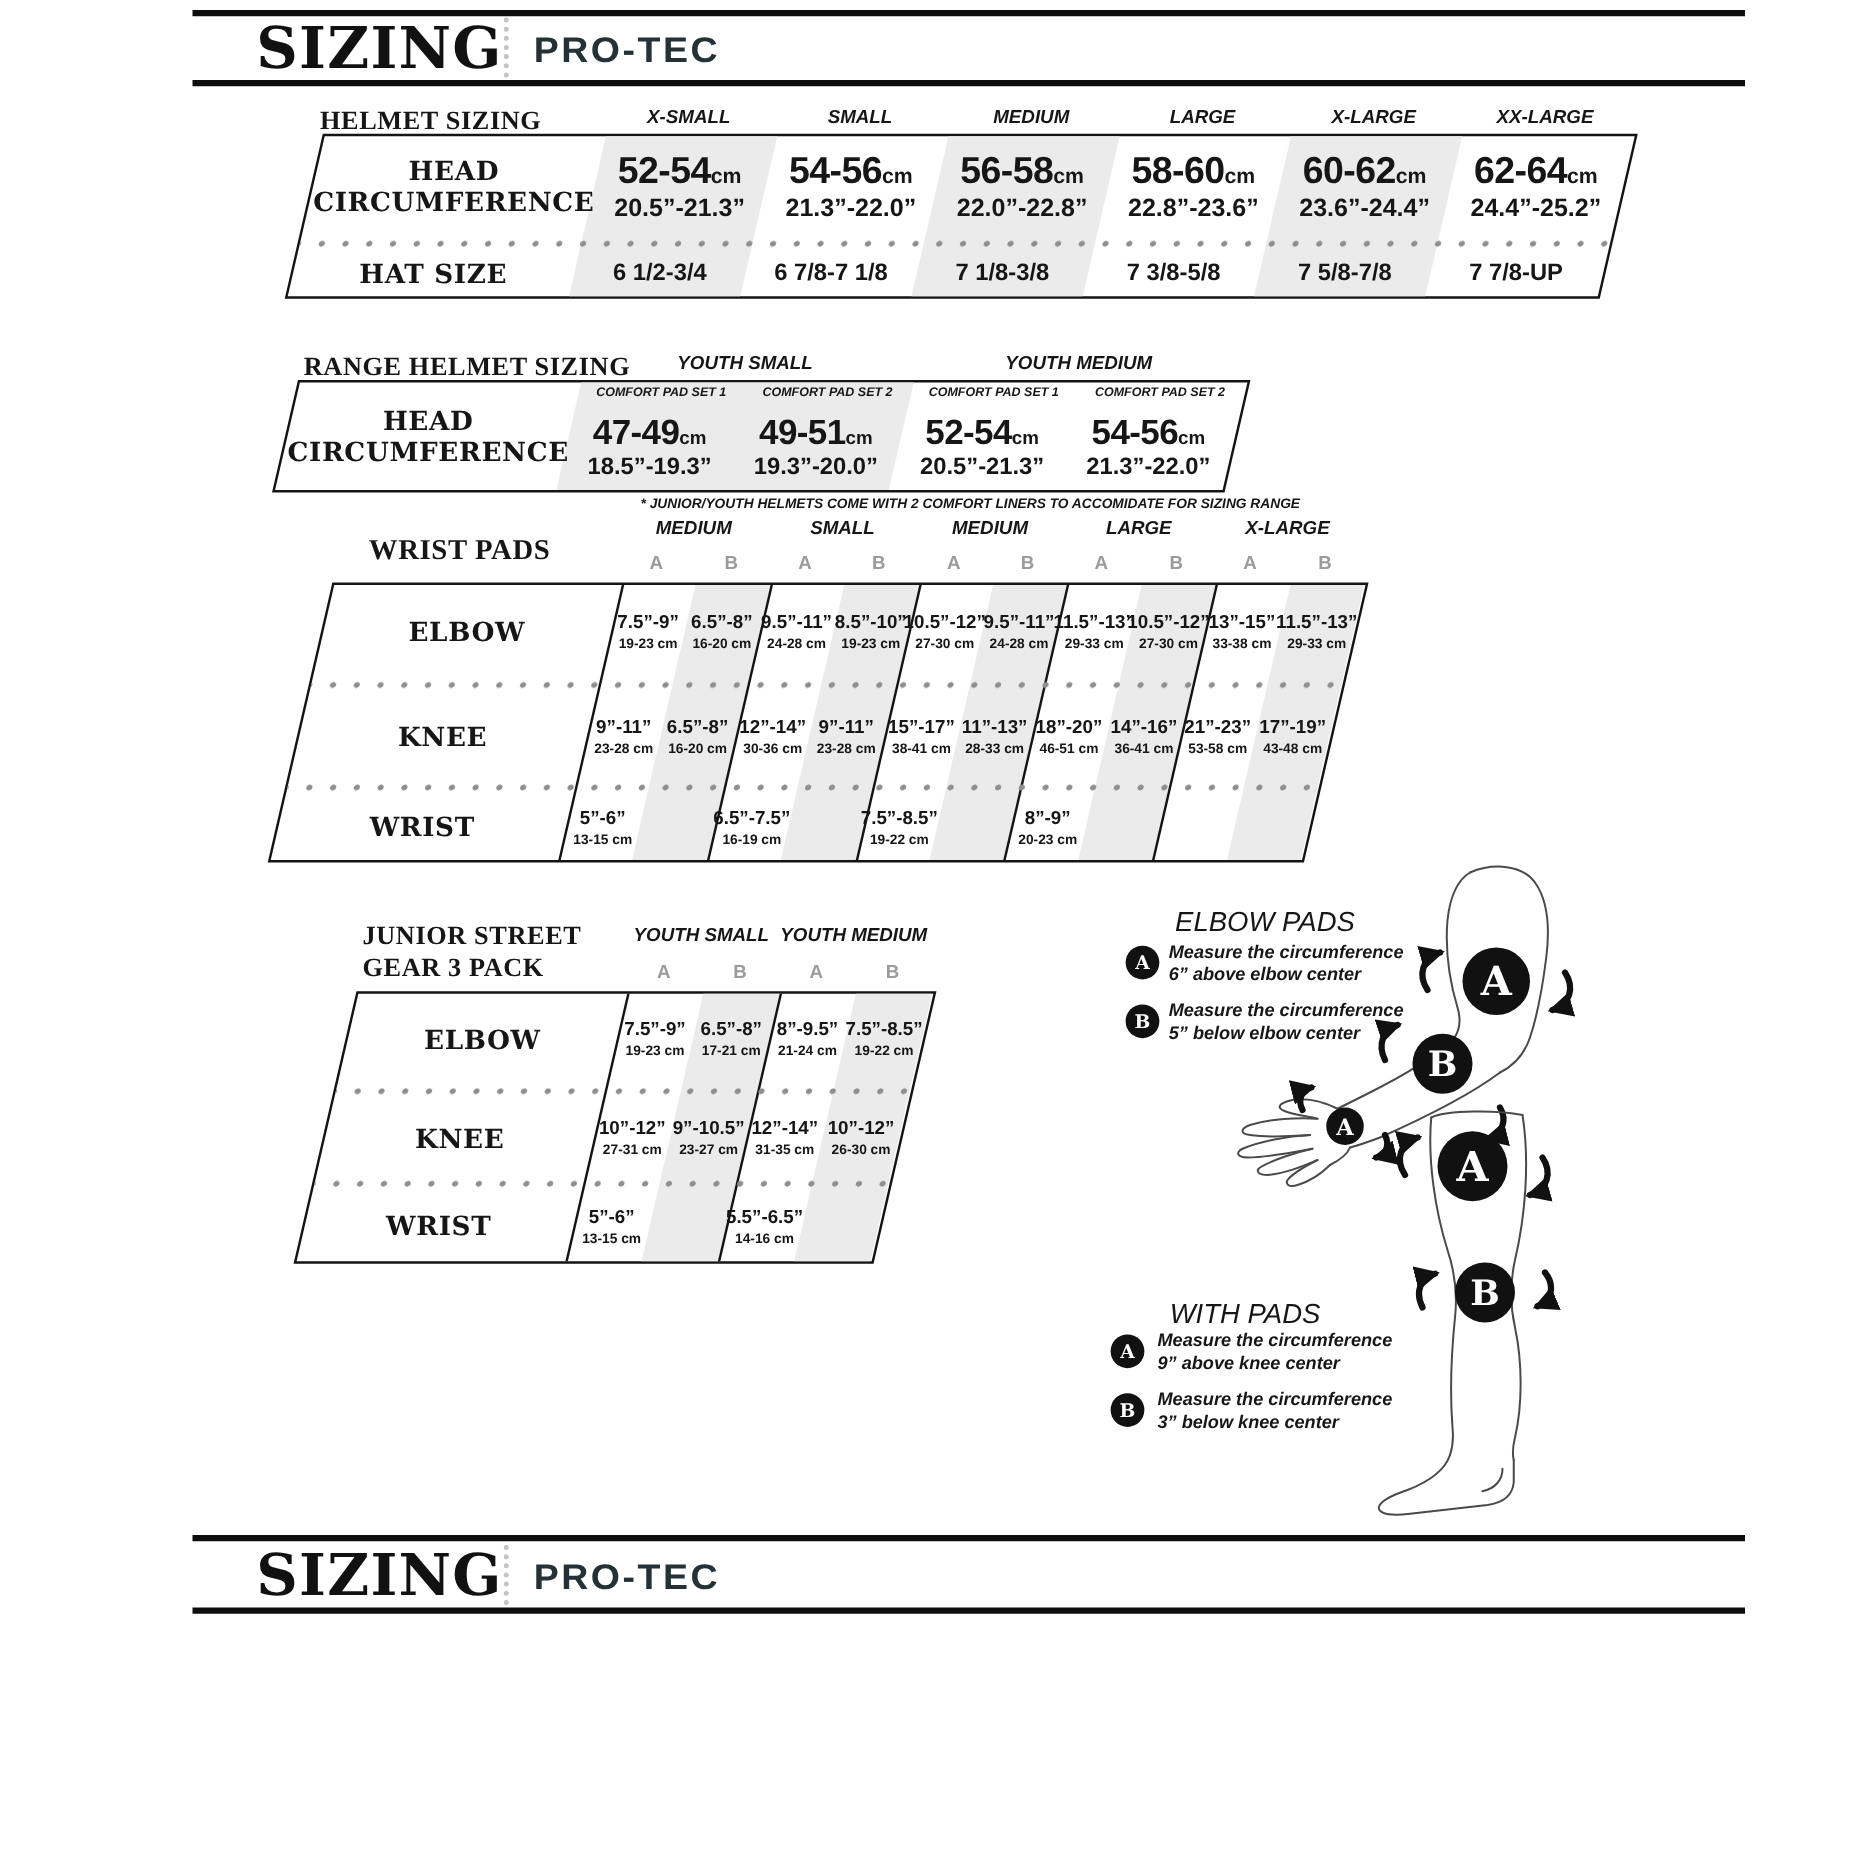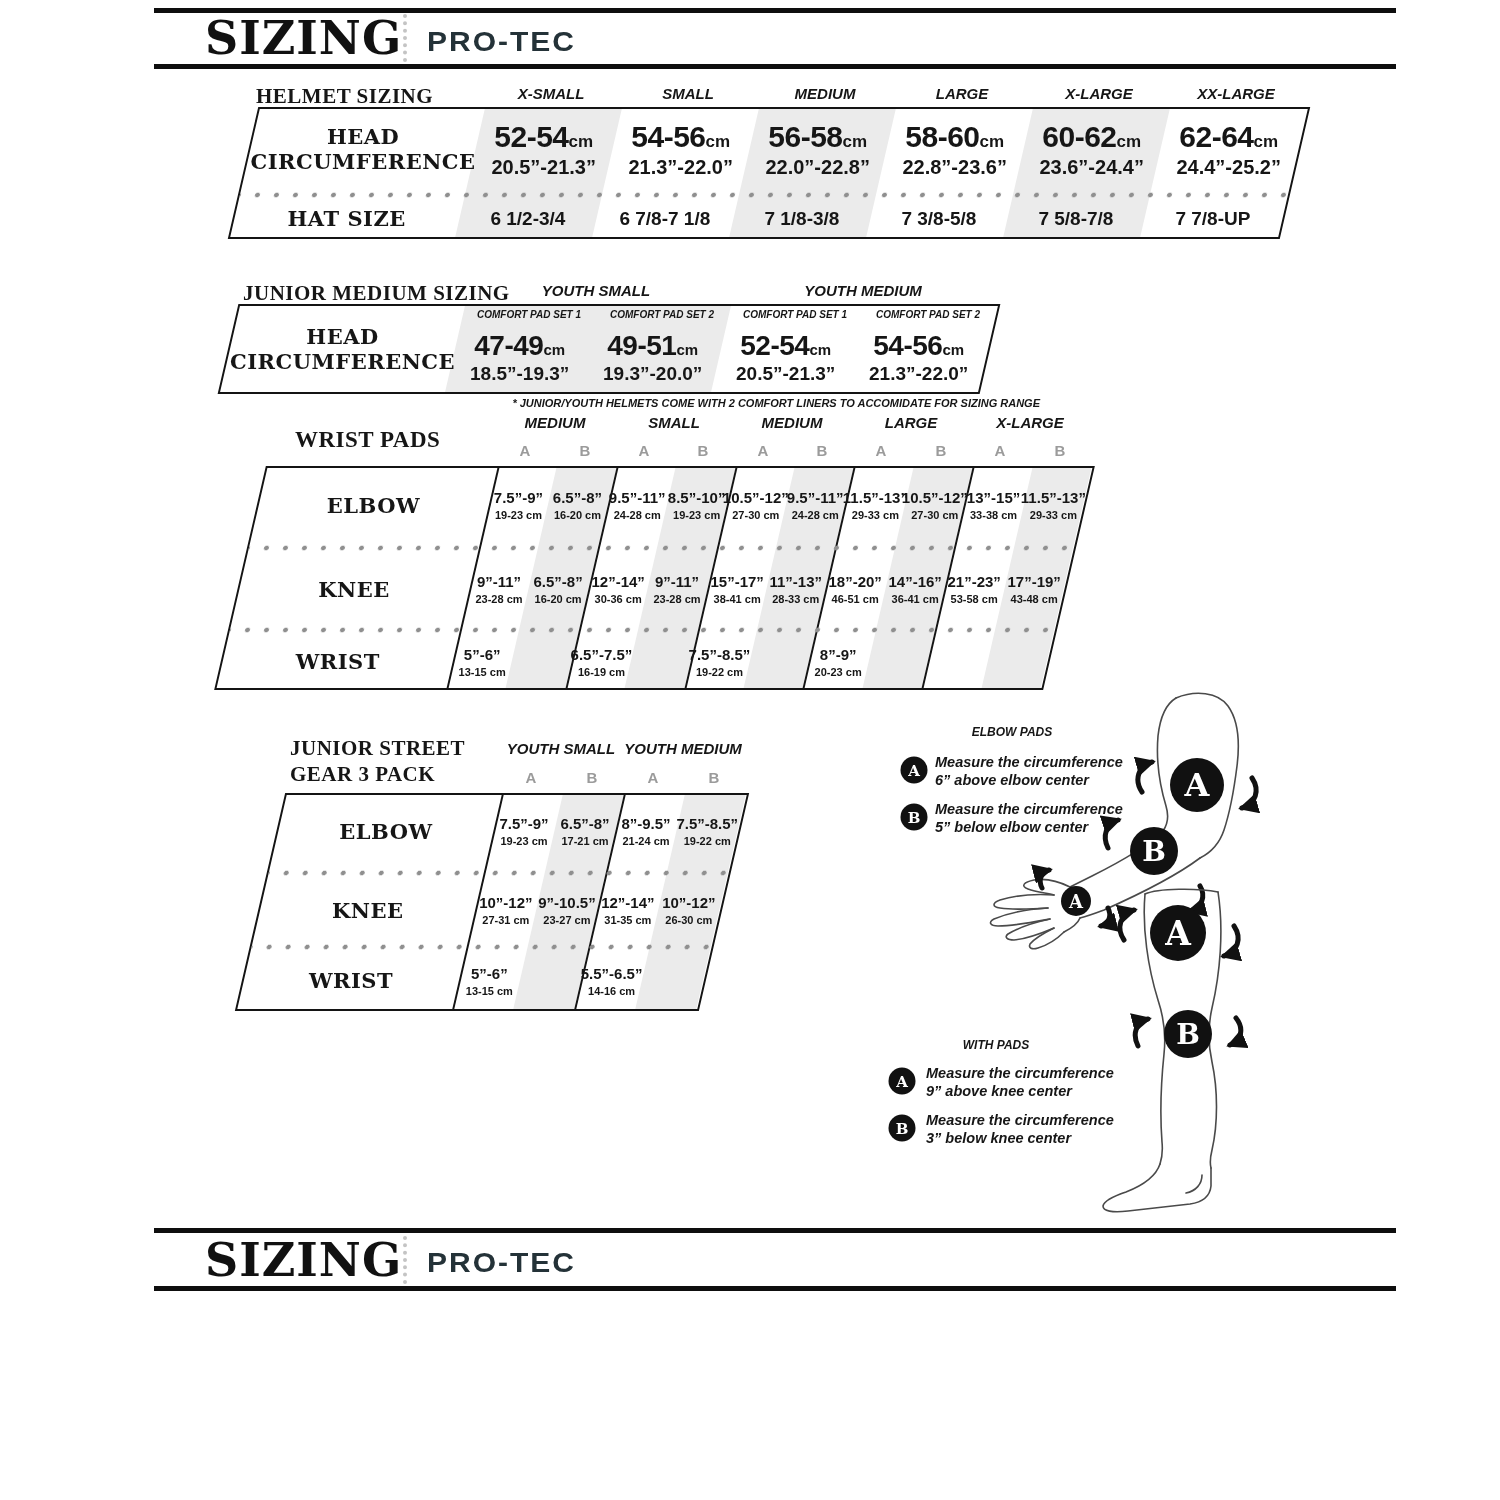--- a/index.html
+++ b/index.html
@@ -31,21 +31,21 @@
   .unit{font-weight:bold;font-size:17px;}
   .inch{font-weight:bold;font-size:20px;margin-top:2px;}
   .hatv{font-weight:bold;font-size:19px;}
   .setlab{font-style:italic;font-weight:bold;font-size:10px;white-space:nowrap;}
   .jcm{font-weight:bold;font-size:28px;letter-spacing:-0.5px;}
   .junit{font-weight:bold;font-size:15px;}
   .jinch{font-weight:bold;font-size:19px;margin-top:1px;}
   .sin{font-weight:bold;font-size:15px;}
   .scm{font-weight:bold;font-size:11px;margin-top:3px;}
   .footnote{position:absolute;font-style:italic;font-weight:bold;font-size:11px;text-align:right;white-space:nowrap;}
-  .guide-title{position:absolute;transform:translateX(-50%);font-style:italic;font-weight:bold;font-size:12px;white-space:nowrap;}
+  .guide-title{position:absolute;transform:translateX(-50%);font-style:italic;font-weight:normal;font-size:22px;white-space:nowrap;}
   .badge{position:absolute;width:27px;height:27px;border-radius:50%;background:#111;color:#fff;
          font-family:"DejaVu Serif",serif;font-weight:bold;font-size:15px;
          display:flex;align-items:center;justify-content:center;transform:translate(-50%,-50%);}
   .measure{position:absolute;font-weight:bold;font-size:14.5px;line-height:18px;white-space:nowrap;font-style:italic;}
   svg text{font-family:"DejaVu Serif",serif;font-weight:bold;fill:#fff;text-anchor:middle;}
   svg .ln{fill:none;stroke:#4a4a4a;stroke-width:1.6;stroke-linecap:round;stroke-linejoin:round;}
   svg .ar{fill:none;stroke:#111;stroke-width:5;stroke-linecap:round;}
 </style>
 </head>
 <body>
@@ -131,21 +131,21 @@
         </div>
       <div class="c">
           <span class="uk hatv">7 5/8-7/8</span>
         </div>
       <div class="c">
           <span class="uk hatv">7 7/8-UP</span>
         </div>
     </div>
   </div>
 
-  <div class="sec-title" style="left:243px;top:281px;">JUNIOR MEDIUM SIZING</div>
+  <div class="sec-title" style="left:243px;top:281px;">RANGE HELMET SIZING</div>
   <span class="colhead" style="left:596px;top:282px;">YOUTH SMALL</span>
   <span class="colhead" style="left:863px;top:282px;">YOUTH MEDIUM</span>
 
   <div class="tbl" style="left:228px;top:304px;width:762px;height:90px;">
     <div class="strip" style="left:225px;width:266px;"></div>
     <div class="grid" style="grid-template-columns:225px repeat(4,133px);grid-template-rows:17px 68px;">
       <div class="c" style="grid-row:1/3;">
         <div class="uk lab">
             <div>HEAD</div>
             <div>CIRCUMFERENCE</div>

